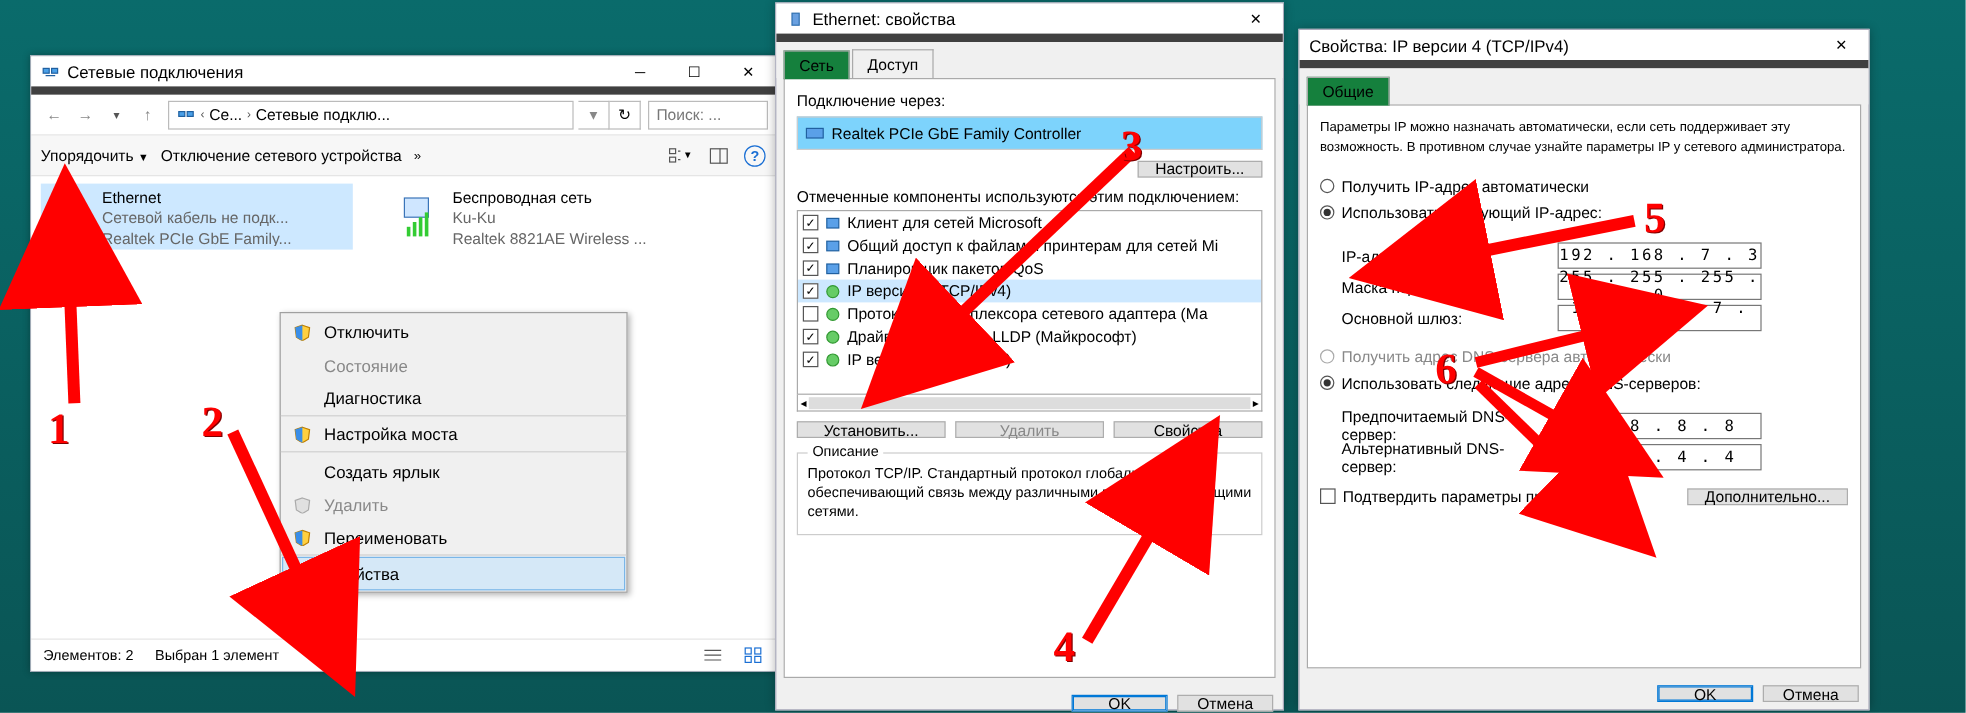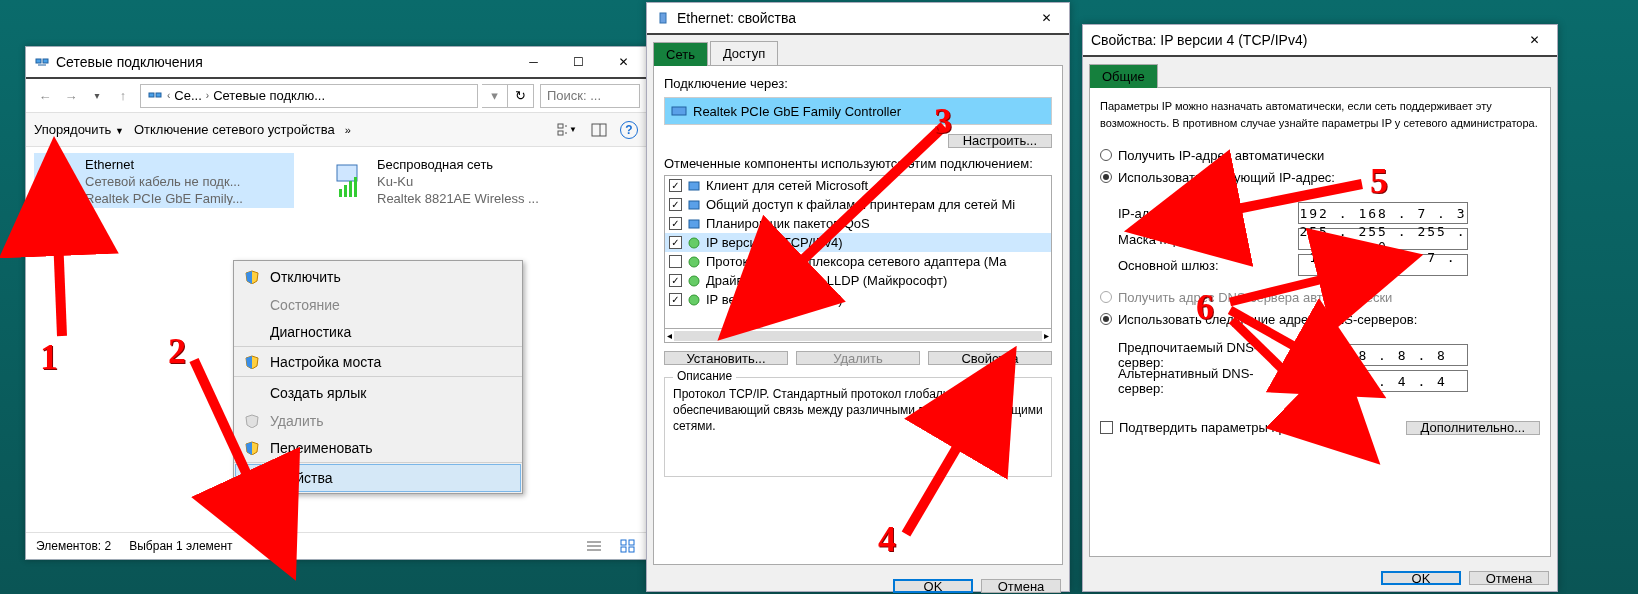--- a/index.html
+++ b/index.html
@@ -18,21 +18,21 @@
     background: #f0f0f0;
     border: 1px solid #9faab5;
     box-shadow: 0 0 6px rgba(0,0,0,0.3);
   }
   .titlebar {
     height: 32px;
     background: #fff;
     display: flex;
     align-items: center;
     padding-left: 8px;
-    border-bottom: 2px solid #404040;
+    border-bottom: 7px solid #404040;
   }
   .titlebar .title { flex: 1; font-size: 14px; }
   .titlebar .btns { display: flex; height: 100%; }
   .titlebar .btn {
     width: 45px; height: 100%;
     display:flex; align-items:center; justify-content:center;
     font-size: 12px; font-family: sans-serif;
   }
   .toolbar-row {
     display:flex; align-items:center; height:34px;
@@ -412,21 +412,21 @@
     <div style="height:14px;border:1px solid #aaa;border-top:none;display:flex;align-items:center;padding:0 2px">
       <span style="font-size:10px">◂</span>
         <span style="flex:1;height:10px;background:#ddd;margin:0 2px"></span>
         <span style="font-size:10px">▸</span>
     </div>
     <div class="btnrow" style="justify-content:space-between">
       <span class="winbtn" style="flex:1">Установить...</span>
       <span class="winbtn disabled" style="flex:1">Удалить</span>
       <span class="winbtn" style="flex:1">Свойства</span>
     </div>
-    <div class="groupbox" style="margin-top:12px;height:100px">
+    <div class="groupbox" style="margin-top:12px;height:69px">
       <span class="grouplabel">Описание</span>
       <div style="font-size:12px;line-height:16px">Протокол TCP/IP. Стандартный протокол глобальных сетей, обеспечивающий связь между различными взаимодействующими сетями.</div>
     </div>
   </div>
   <div class="bottom-btns">
     <span class="winbtn def" style="width:80px">OK</span>
     <span class="winbtn" style="width:80px">Отмена</span>
   </div>
 </div>
 
@@ -478,21 +478,21 @@
       <div class="field-row">
         <label>Предпочитаемый DNS-сервер:</label>
         <div class="ip-input">8  .  8  .  8  .  8</div>
       </div>
       <div class="field-row">
         <label>Альтернативный DNS-сервер:</label>
         <div class="ip-input">8  .  8  .  4  .  4</div>
       </div>
     </div>
 
-    <div style="display:flex;align-items:center;justify-content:space-between;margin-top:18px">
+    <div style="display:flex;align-items:center;justify-content:space-between;margin-top:4px">
       <div class="checkbox">
         <span class="box"></span>
           <span>Подтвердить параметры при выходе</span>
       </div>
       <span class="winbtn">Дополнительно...</span>
     </div>
   </div>
   <div class="bottom-btns">
     <span class="winbtn def" style="width:80px">OK</span>
     <span class="winbtn" style="width:80px">Отмена</span>

